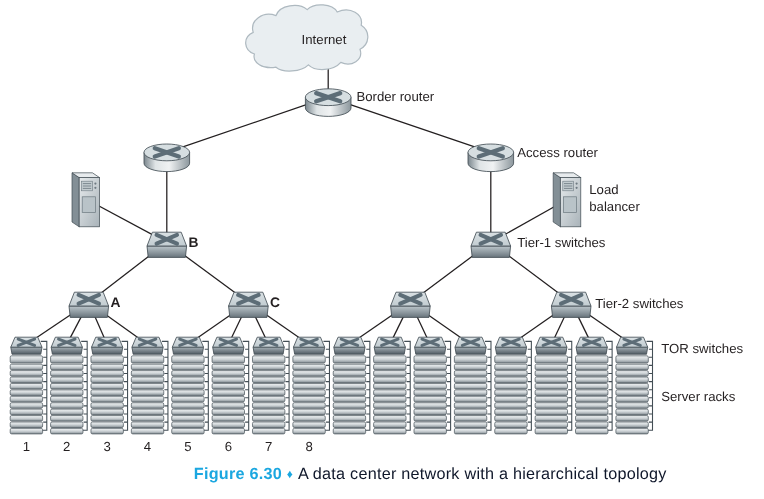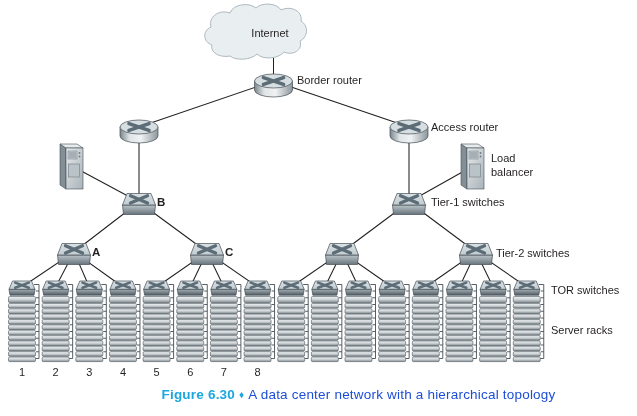--- a/index.html
+++ b/index.html
@@ -523,15 +523,15 @@
         <text x="157" y="206" font-size="11.5" text-anchor="start" font-weight="bold">B</text>
         <text x="92" y="256" font-size="11.5" text-anchor="start" font-weight="bold">A</text>
         <text x="225" y="256" font-size="11.5" text-anchor="start" font-weight="bold">C</text>
         <text x="496" y="257" font-size="11" text-anchor="start" font-weight="normal">Tier-2 switches</text>
         <text x="551" y="294" font-size="11" text-anchor="start" font-weight="normal">TOR switches</text>
         <text x="551" y="334" font-size="11" text-anchor="start" font-weight="normal">Server racks</text>
       </g>
   </svg>
 
   <div class="caption">
-    <span class="fig-label" style="color: rgb(27, 167, 224);">Figure 6.30</span><span class="fig-sep" style="color: rgb(27, 167, 224);">♦</span><span class="fig-text" style="color: #1d4ed8;">A data center network with a hierarchical topology</span>
+    <span class="fig-label" style="color: rgb(27, 167, 224);">Figure 6.30</span><span class="fig-sep" style="color: rgb(27, 167, 224);">♦</span><span class="fig-text" style="color: #0f172a;">A data center network with a hierarchical topology</span>
   </div>
 </div>
 
 </body></html>

